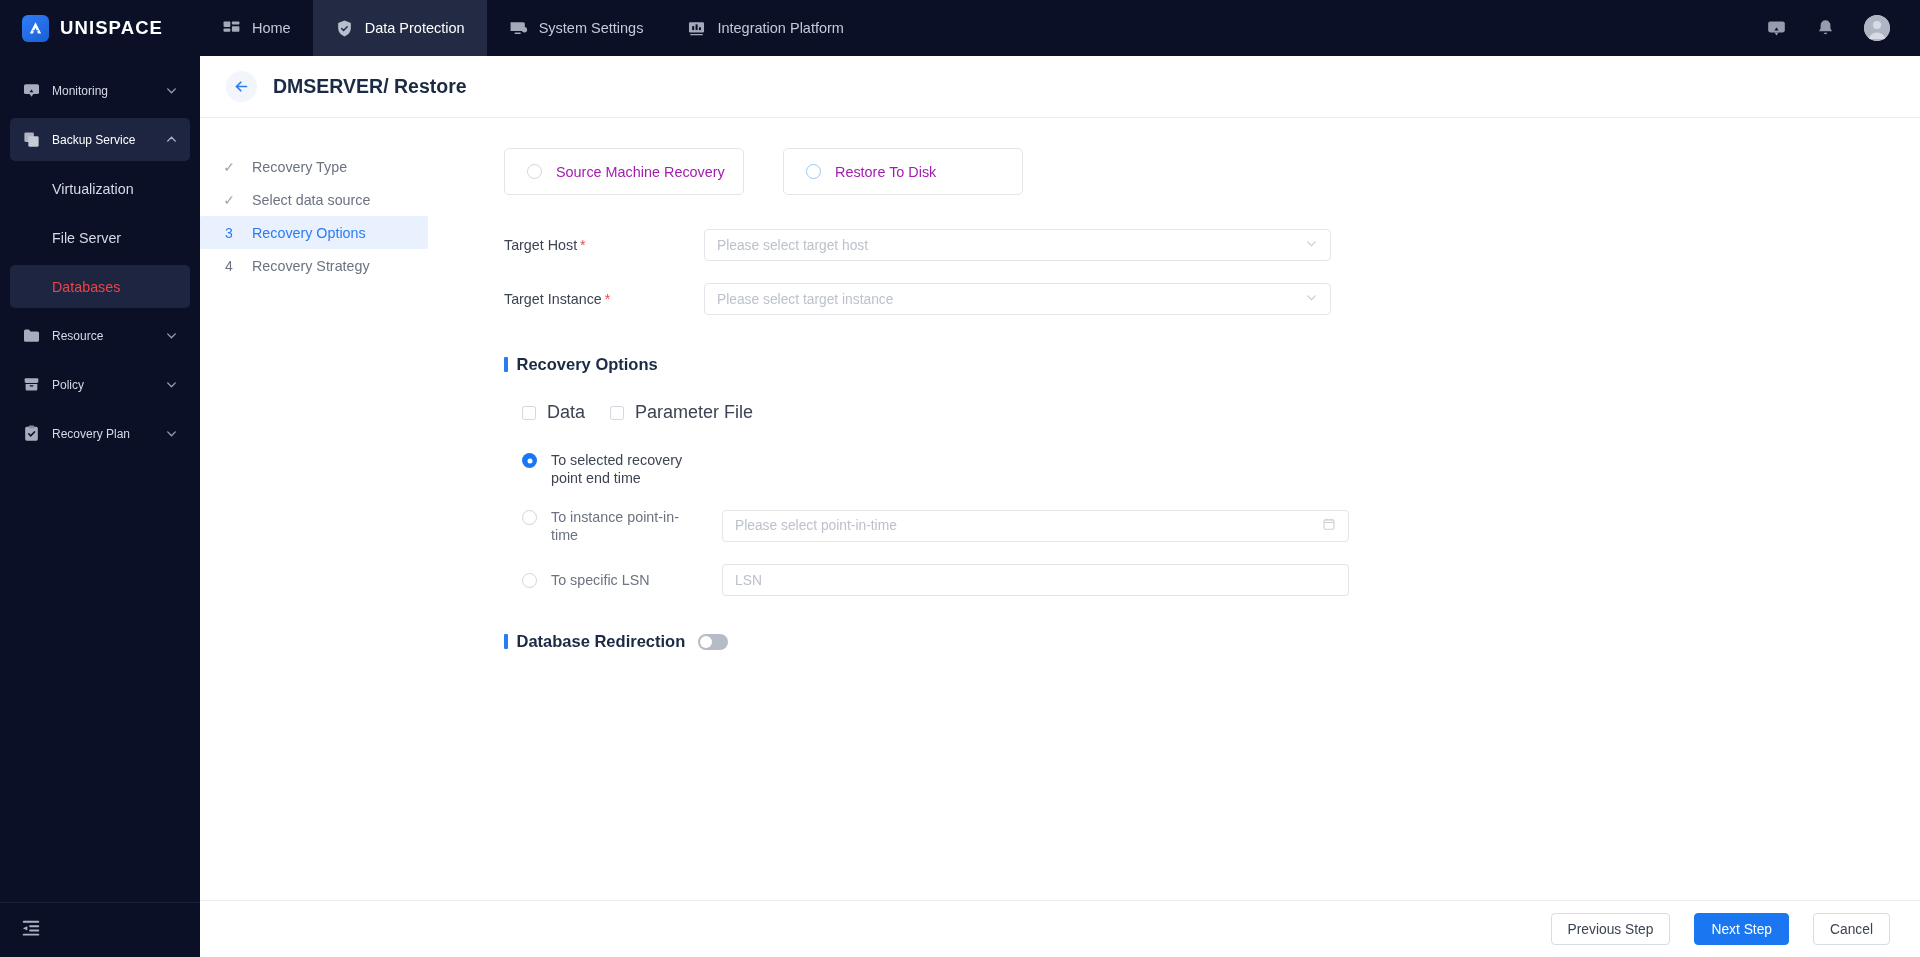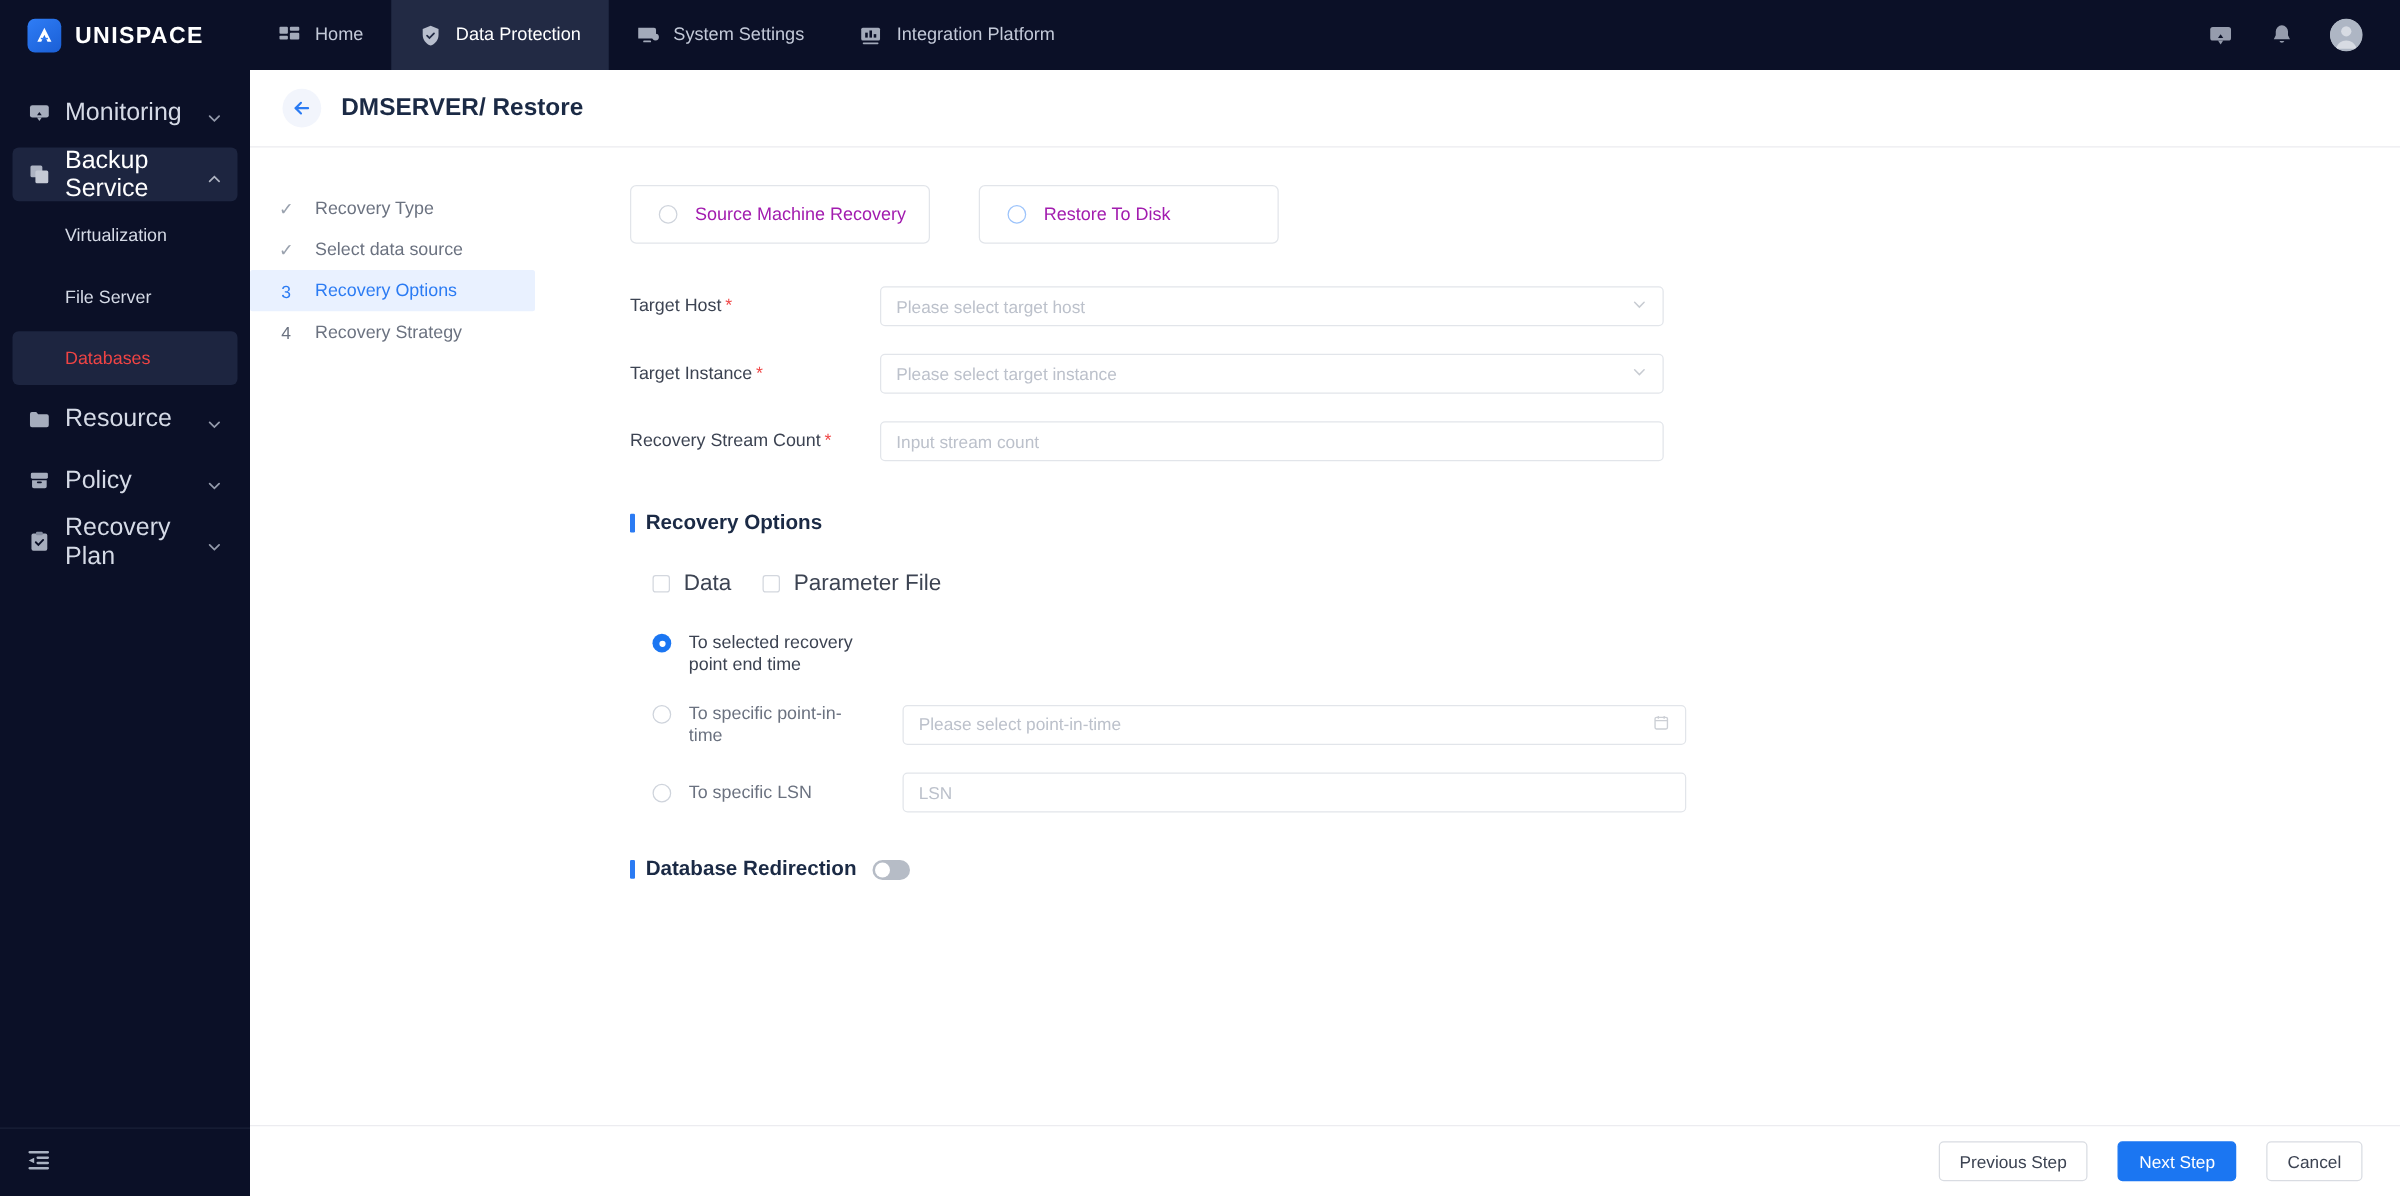--- a/index.html
+++ b/index.html
@@ -40,21 +40,21 @@
 
   .body-wrap { display: flex; flex: 1 1 auto; min-height: 0; }
 
   
   .sidebar {
     width: 200px; flex: 0 0 200px; background: #0b1027; position: relative;
     display: flex; flex-direction: column; padding-top: 10px;
   }
   .side-item {
     display: flex; align-items: center; height: 43px; margin: 3px 10px;
-    border-radius: 5px; color: #d5dae6; font-size: 20px; cursor: pointer; padding: 0 12px;
+    border-radius: 5px; color: #d5dae6; font-size: 12px; cursor: pointer; padding: 0 12px;
   }
   .side-item.active { background: #1d2540; color: #fff; }
   .side-ico { width: 19px; height: 19px; margin-right: 11px; flex: 0 0 19px; opacity: .85; }
   .side-caret { margin-left: auto; width: 13px; height: 13px; opacity: .75; }
   .sub-item {
     display: flex; align-items: center; height: 43px; margin: 3px 10px;
     border-radius: 5px; color: #d5dae6; font-size: 14.3px; cursor: pointer; padding-left: 42px;
   }
   .sub-item.active { background: #1d2540; color: #ef4444; }
   .side-foot {
@@ -421,49 +421,41 @@
             <div class="field">
               <span>Please select target instance</span>
               <span class="caret-ico">
                 <svg width="13" height="13" viewBox="0 0 24 24" fill="none" stroke="#9aa1ad" stroke-width="2.2" stroke-linecap="round">
                     <path d="M5 9l7 7 7-7"></path>
                   </svg>
               </span>
             </div>
           </div>
 
-          <div class="frow">
-            <div class="flabel">
-              <span>Recovery Stream Count</span><span class="req">*</span>
-            </div>
-            <div class="field">
-              <span>Input stream count</span>
-            </div>
-          </div>
 
           <div class="sec-title sec2">Recovery Options</div>
 
           <div class="checks">
             <span class="cbox"></span>
             <span class="ctext">Data</span>
             <span class="cbox"></span>
             <span class="ctext">Parameter File</span>
           </div>
 
           <div class="oprow">
             <div class="oplabel">
               <span class="radio on"></span>
               <span class="optext sel">To selected recovery point end time</span>
             </div>
           </div>
 
           <div class="oprow">
             <div class="oplabel">
               <span class="radio"></span>
-              <span class="optext">To specific point-in-time</span>
+              <span class="optext">To instance point-in-time</span>
             </div>
             <div class="field">
               <span>Please select point-in-time</span>
               <span class="cal-ico">
                 <svg width="14" height="14" viewBox="0 0 24 24" fill="none" stroke="#9aa1ad" stroke-width="1.9">
                   <rect x="3.5" y="5" width="17" height="16" rx="2"></rect>
                     <path d="M3.5 9.5h17M8 3v4M16 3v4"></path>
                 </svg>
               </span>
             </div>

